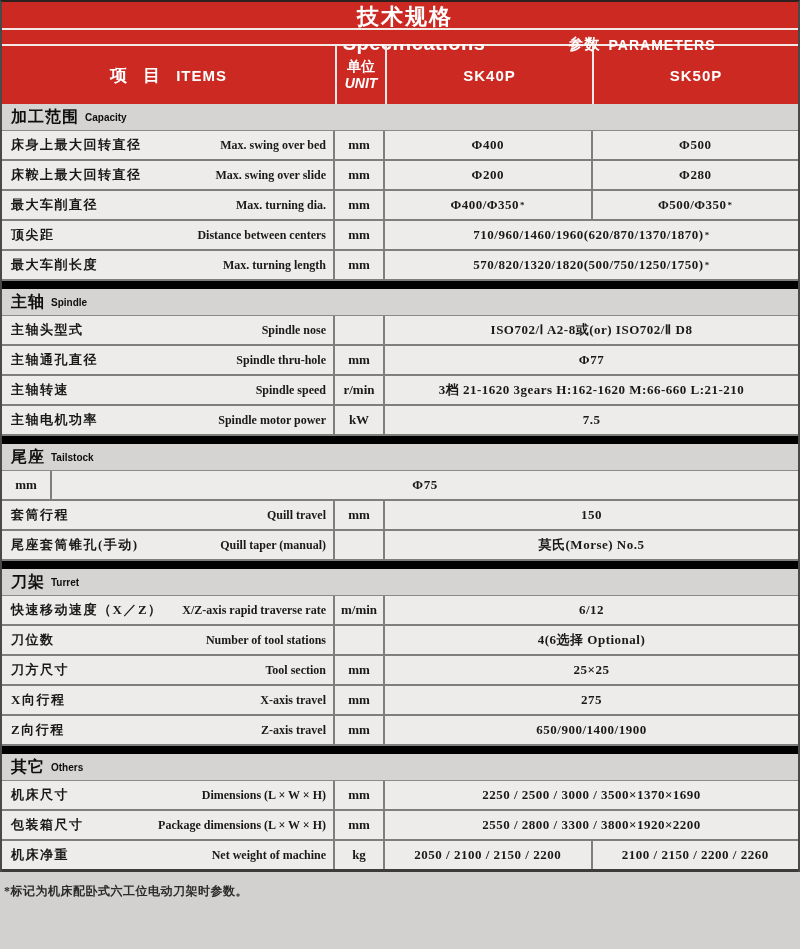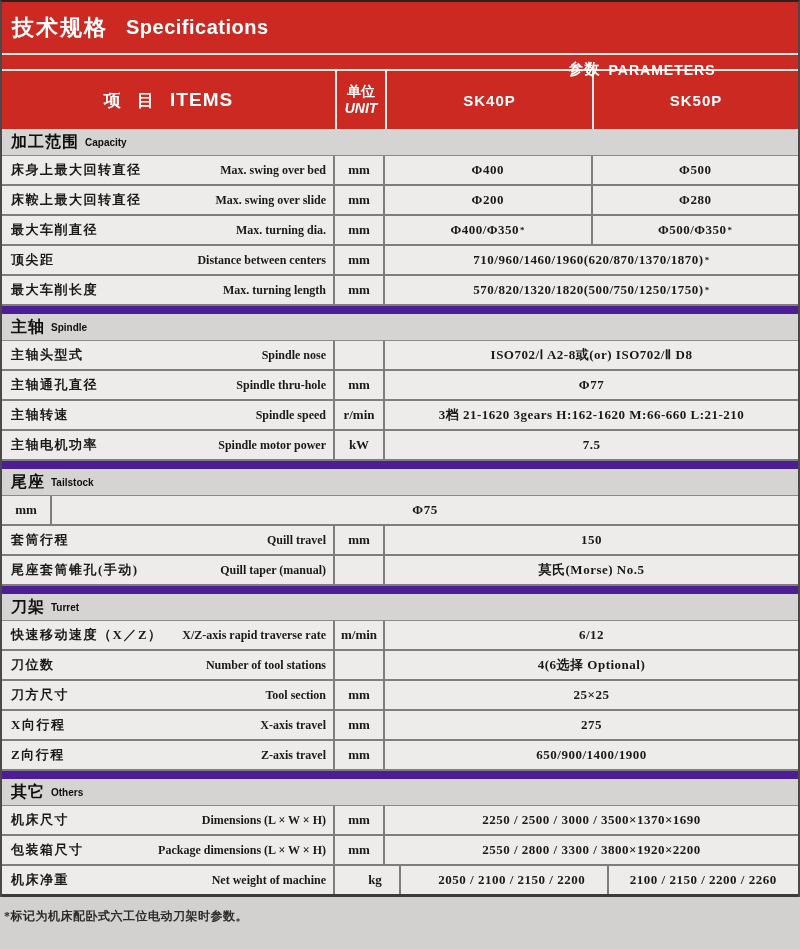--- a/index.html
+++ b/index.html
@@ -9,22 +9,23 @@
     background:#d2d1cf; box-sizing:border-box;
   }
   
   .red-head{
     border-top:2px solid #2e201e;
     border-left:2px solid #4a4947; border-right:2px solid #4a4947;
     box-sizing:border-box;
   }
   .band{background:#cb2922; color:#fff; box-sizing:border-box;}
   .title-band{
-    height:51px; display:flex; align-items:center; padding-left:10px;
+    height:26px; display:flex; align-items:center; padding-left:10px;
     font-family:"Liberation Sans", sans-serif;
+    flex-direction:column;
   }
   .title-band .t-cn{font-size:22px; font-weight:bold; letter-spacing:2px;}
   .title-band .t-en{font-size:20px; font-weight:bold; margin-left:18px; letter-spacing:0.5px;}
   .head-sep{height:2px; background:#f3e9e7;}
   .params-band{height:14px; position:relative;}
   .params-text{
     position:absolute; left:480px; width:320px; top:0; height:29px;
     display:flex; align-items:center; justify-content:center;
     font-family:"Liberation Sans", sans-serif; font-weight:bold;
   }
@@ -32,41 +33,41 @@
   .params-text .p-en{font-size:14px; margin-left:8px; letter-spacing:1px;}
   .cols-band{height:58px; display:flex;}
   .cols-band .hcell{
     display:flex; align-items:center; justify-content:center; box-sizing:border-box;
   }
   .hc-items{width:333px;}
   .hc-unit{width:50px; border-left:2px solid #f3e9e7; flex-direction:column; line-height:1.15;}
   .hc-m1{width:207px; border-left:2px solid #f3e9e7;}
   .hc-m2{flex:1; border-left:2px solid #f3e9e7;}
   .hc-items .i-cn{font-size:17px; font-weight:bold; letter-spacing:6px;}
-  .hc-items .i-en{font-family:"Liberation Sans", sans-serif; font-size:19px; font-weight:bold; margin-left:10px; letter-spacing:1px;}
+  .hc-items .i-en{font-family:"Liberation Sans", sans-serif; font-size:15px; font-weight:bold; margin-left:10px; letter-spacing:1px;}
   .hc-unit .u-cn{font-size:14px; font-weight:bold;}
   .hc-unit .u-en{font-family:"Liberation Sans", sans-serif; font-size:14px; font-weight:bold; font-style:italic;}
   .model{font-family:Liberation Sans, sans-serif; font-size:15px; font-weight:bold; letter-spacing:1px;}
   
   .tbody{
     border-left:2px solid #4a4947; border-right:2px solid #4a4947;
-    box-sizing:border-box; background:#4c1d95;
+    box-sizing:border-box; background:#000000;
   }
   .sec + .sec{margin-top:8px;}
   .sec-head{
     height:26px; background:#d5d4d2; border-bottom:1px solid #8a8a88;
     display:flex; align-items:center; padding-left:9px; color:#0e0e0e;
   }
   .sec-cn{font-size:16px; font-weight:bold; letter-spacing:1px;}
   .sec-en{font-family:"Liberation Sans", sans-serif; font-size:10px; font-weight:bold; margin-left:6px;}
   .row{
     height:28px; display:flex; background:#edecea; border-bottom:2px solid #7e7e7c;
     box-sizing:content-box; color:#191919;
   }
-  .sec:last-child .row:last-child{border-bottom:3px solid #3c3b39;gap:16px;}
+  .sec:last-child .row:last-child{border-bottom:3px solid #3c3b39;}
   .cell{box-sizing:border-box; display:flex; align-items:center;}
   .label-cell{
     width:333px; justify-content:space-between; padding:0 7px 0 9px;
     border-right:2px solid #7e7e7c;
   }
   .lbl-cn{font-size:13px; font-weight:bold; letter-spacing:1.5px; white-space:nowrap;}
   .lbl-en{font-size:12px; font-weight:bold; white-space:nowrap;}
   .unit-cell{width:50px; justify-content:center; font-size:13px; font-weight:bold; border-right:2px solid #7e7e7c;}
   .vals{flex:1; display:flex;}
   .val-cell{

